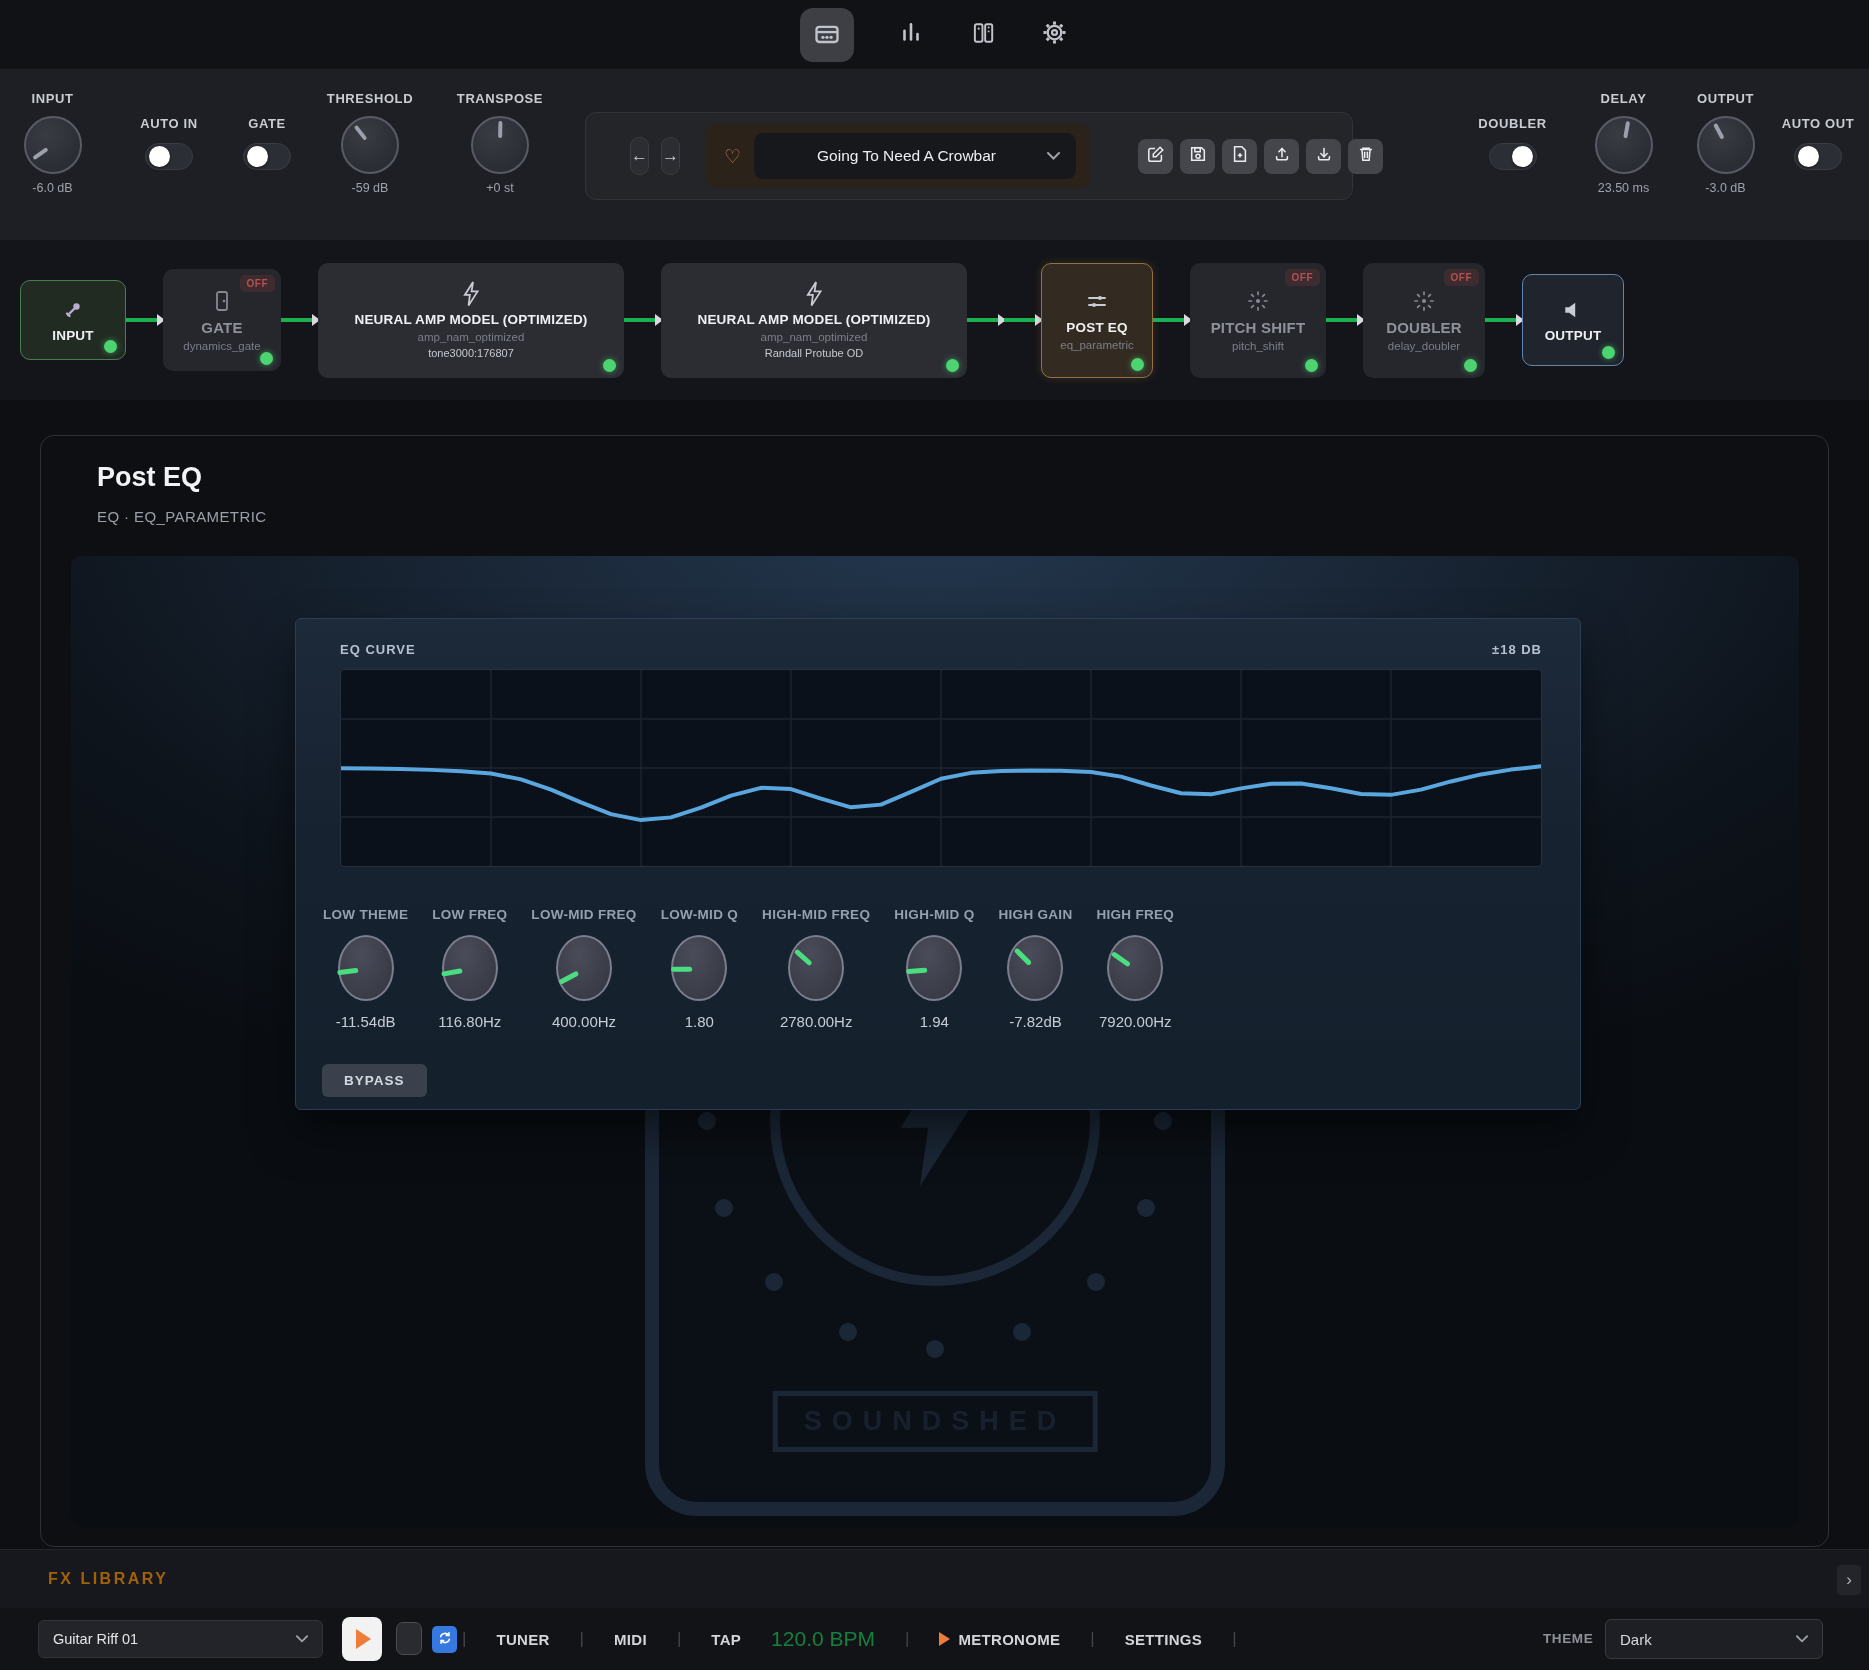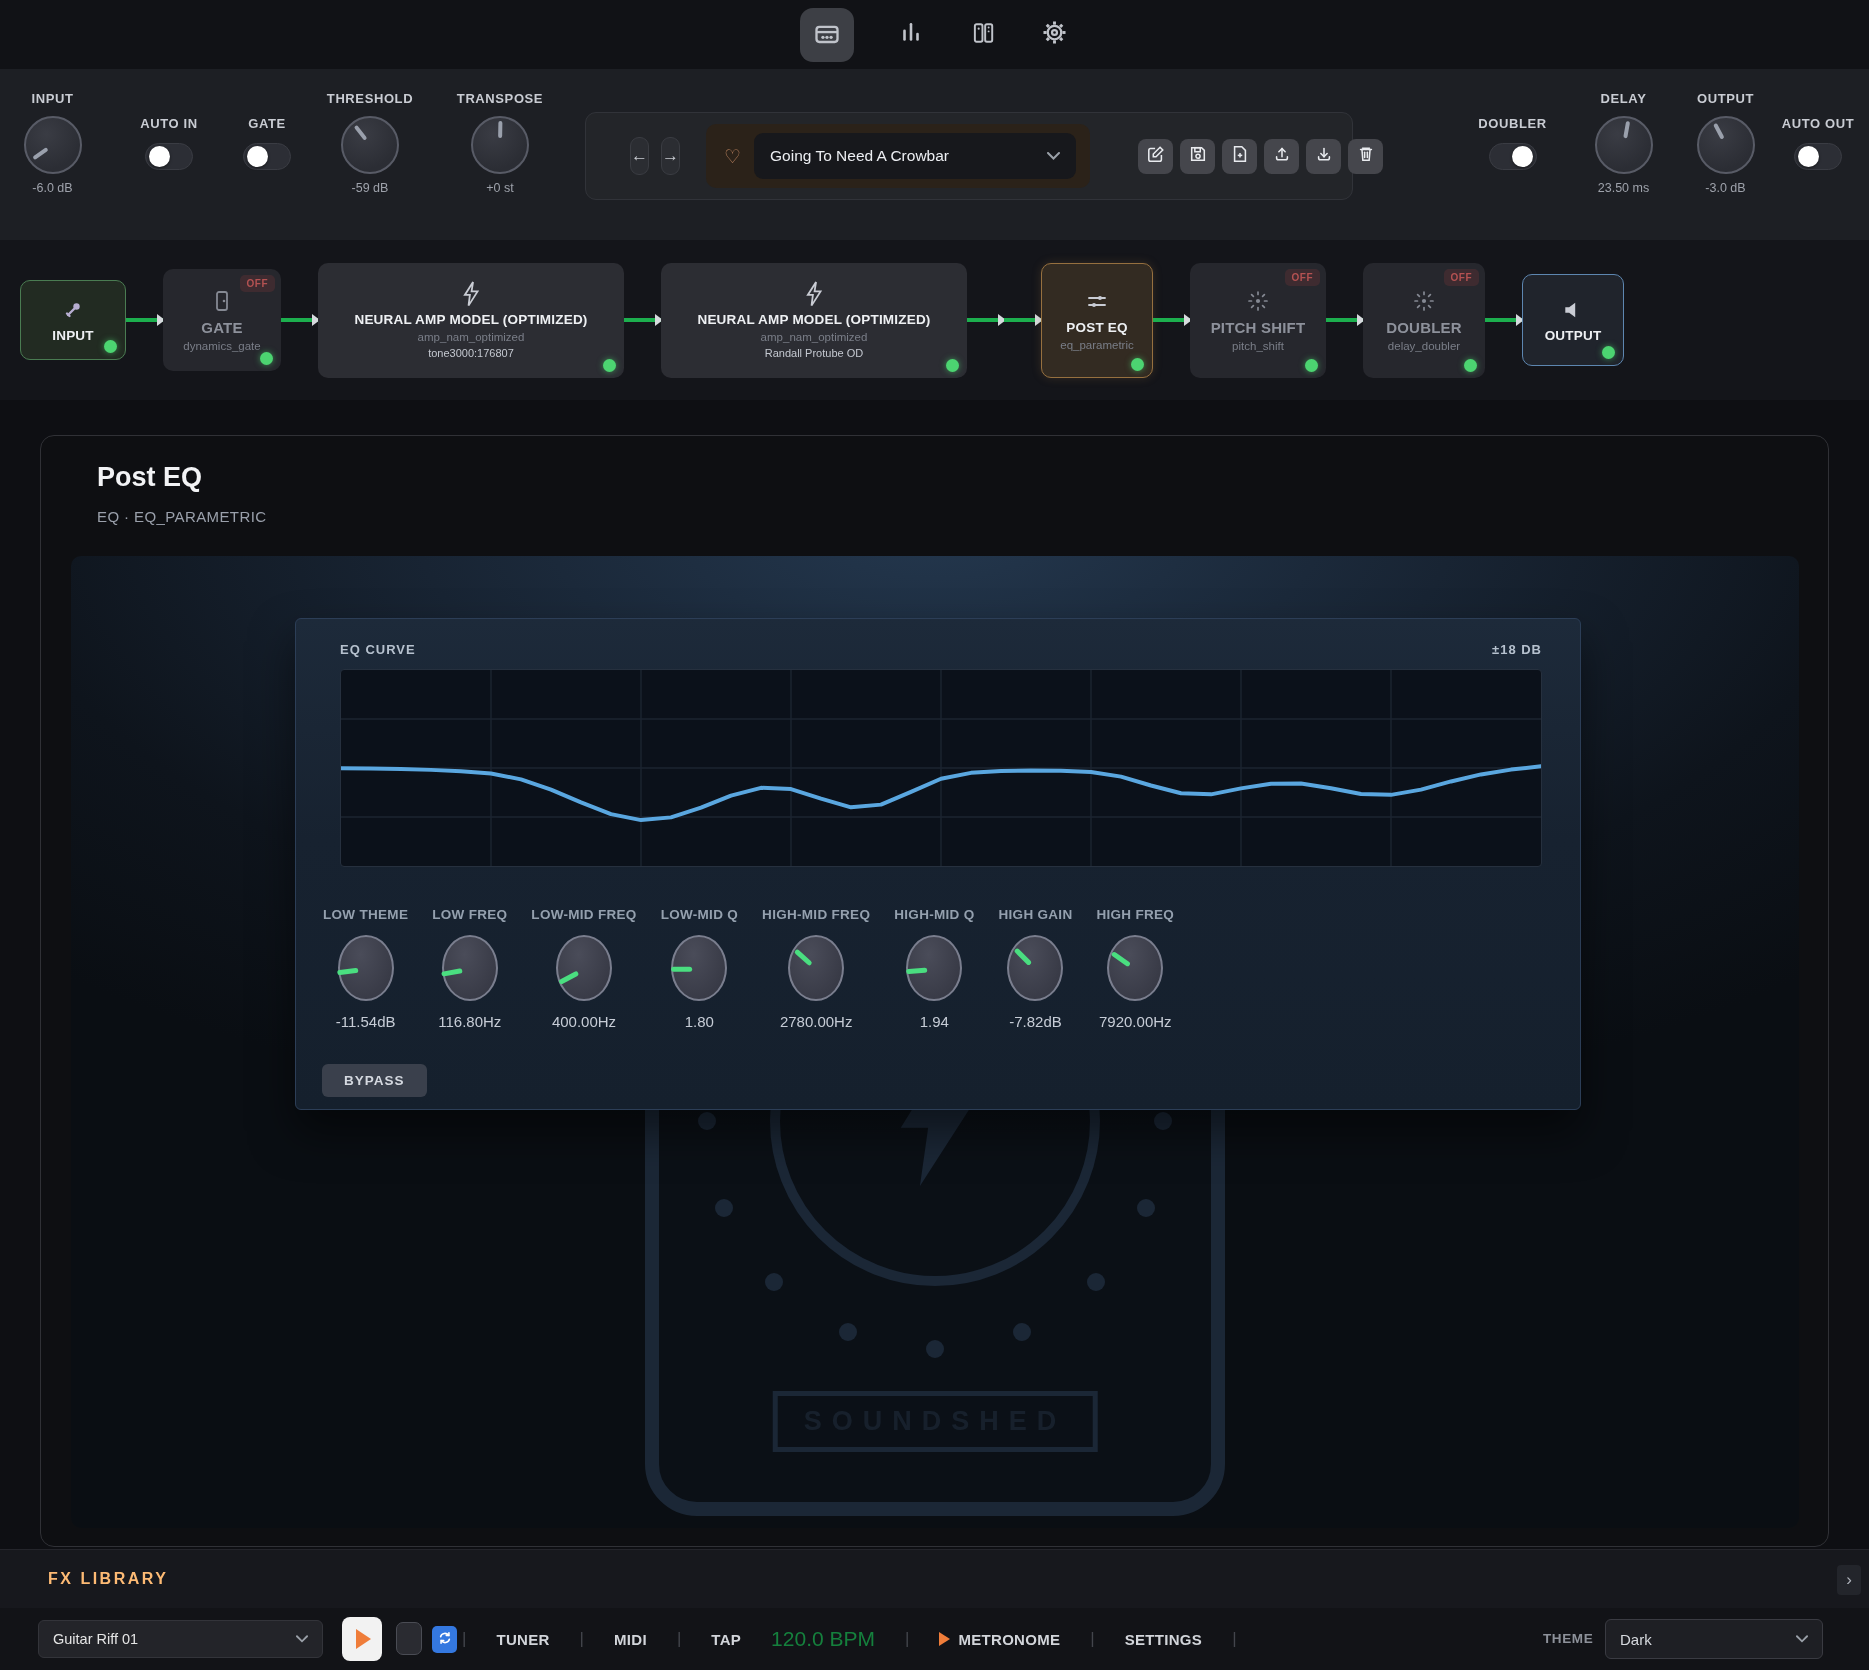--- a/index.html
+++ b/index.html
@@ -20,21 +20,21 @@
   .tknob .ind { position:absolute; left:calc(50% - 2px); top:calc(50% - 24px); width:4px; height:17px; border-radius:3px; background:#9aa0ac; transform-origin:50% 140%; transform:rotate(var(--a,0deg)); }
   .toggle { width:48px; height:27px; border-radius:14px; background:#2c2e35; border:1px solid #3a3c43; margin:12px auto 0; position:relative; }
   .toggle .thumb { position:absolute; top:2px; left:3px; width:21px; height:21px; border-radius:50%; background:#ffffff; box-shadow:0 1px 3px rgba(0,0,0,.5); transition:left .1s; }
   .toggle.on .thumb { left:22px; }
 
   .preset-panel { position:absolute; left:585px; top:43px; width:768px; height:88px; background:#232529; border:1px solid #313339; border-radius:11px; display:flex; align-items:center; padding-left:44px; }
   .navbtn { width:38px; height:38px; border-radius:9px; background:#2b2d32; border:1px solid #3a3c42; color:#c8cbd1; font-size:17px; display:flex; align-items:center; justify-content:center; margin-right:12px; }
   .preset-wrap { display:flex; align-items:center; gap:13px; background:#2b2219; border-radius:10px; padding:9px 14px 9px 18px; margin-left:14px; }
   .heart { color:#b57f5c; font-size:19px; line-height:1; }
   .preset-select { width:322px; height:46px; background:#17181c; border-radius:9px; display:flex; align-items:center; justify-content:space-between; padding:0 16px; }
-  .preset-select .ptxt { font-size:15.5px; color:#eceef2; }
+  .preset-select .ptxt { font-size:15.5px; color:#eceef2;margin-left:47px; }
   .chev { color:#9aa0a8; display:flex; }
   .actions { display:flex; gap:7px; margin-left:48px; }
   .abtn { width:35px; height:35px; border-radius:8px; background:#45464c; color:#e9ebef; display:flex; align-items:center; justify-content:center; }
 
   
   .chainrow { position:absolute; left:0; top:240px; width:100%; height:160px; background:#14151a; display:flex; align-items:center; padding-left:20px; }
   .node { position:relative; border-radius:10px; background:#2c2d33; display:flex; flex-direction:column; align-items:center; justify-content:center; flex:0 0 auto; padding:6px 8px; }
   .node .ntitle { font-size:13.5px; font-weight:bold; color:#eef0f3; letter-spacing:.2px; margin-top:5px; white-space:nowrap; }
   .node .nsub { font-size:11.5px; color:#7a7e88; margin-top:4px; white-space:nowrap; }
   .node .nsub2 { font-size:11px; color:#c4c8d0; margin-top:4px; white-space:nowrap; }
@@ -74,21 +74,21 @@
   .knobrow { display:flex; gap:14px; padding:0 2px; margin-top:40px; }
   .kblock { flex:0 0 auto; text-align:center; padding:0 5px; }
   .klabel { font-size:13.5px; font-weight:bold; color:#94a0ae; letter-spacing:.3px; white-space:nowrap; }
   .eknob { width:56px; height:66px; border-radius:50%; margin:13px auto 0; background:radial-gradient(ellipse at 40% 28%, #4a4c59, #383a46 75%); border:2.5px solid #7a7e8e; position:relative; }
   .eknob .ind { position:absolute; left:calc(50% - 2.5px); top:calc(50% - 27px); width:5px; height:21px; border-radius:4px; background:#4ade80; transform-origin:50% 135%; transform:rotate(var(--a,0deg)); }
   .kvalue { font-size:15px; color:#c6ccd6; margin-top:12px; white-space:nowrap; }
   .bypass { display:inline-block; margin:34px 0 0 6px; padding:9px 22px; background:#3a404c; border-radius:6px; font-size:13.5px; font-weight:bold; color:#d5d9e0; letter-spacing:1px; }
 
   
   .fxbar { position:absolute; left:0; top:1549px; width:100%; height:59px; background:#17181d; border-top:1px solid #24252b; display:flex; align-items:center; }
-  .fxlabel { margin-left:48px; font-size:16px; font-weight:bold; letter-spacing:2.5px; color:#fdba74; }
+  .fxlabel { margin-left:48px; font-size:16px; font-weight:bold; letter-spacing:2.5px; color:#a16207; }
   .fxchev { position:absolute; right:8px; top:15px; width:24px; height:30px; background:#23252b; border-radius:4px; color:#aeb2ba; font-size:17px; display:flex; align-items:center; justify-content:center; }
 
   
   .bottombar { position:absolute; left:0; top:1608px; width:100%; height:62px; background:#121317; }
   .sample-select { position:absolute; left:38px; top:12px; width:285px; height:38px; background:#232429; border:1px solid #33343a; border-radius:6px; display:flex; align-items:center; justify-content:space-between; padding:0 14px; }
   .sample-select .stxt { font-size:14.5px; color:#e5e5e5; }
   .playbtn { position:absolute; left:342px; top:9px; width:40px; height:44px; background:#f2f2f2; border-radius:8px; display:flex; align-items:center; justify-content:center; }
   .playbtn .tri { width:0; height:0; border-top:10px solid transparent; border-bottom:10px solid transparent; border-left:15px solid #ef7d3a; margin-left:3px; }
   .stopbtn { position:absolute; left:396px; top:14px; width:26px; height:33px; background:#2a2b31; border:1.5px solid #4a4c54; border-radius:7px; }
   .loopbtn { position:absolute; left:432px; top:18px; width:25px; height:27px; background:#3478e0; border-radius:5px; color:#ffffff; display:flex; align-items:center; justify-content:center; }

